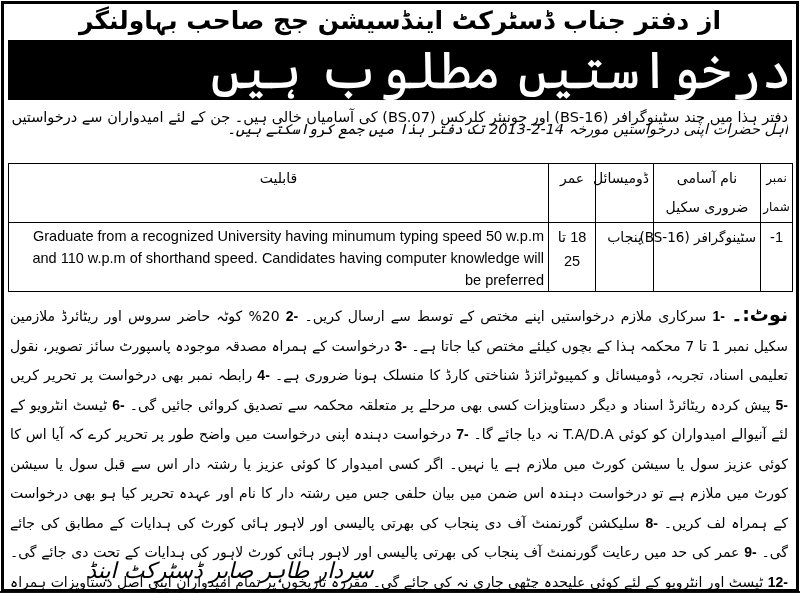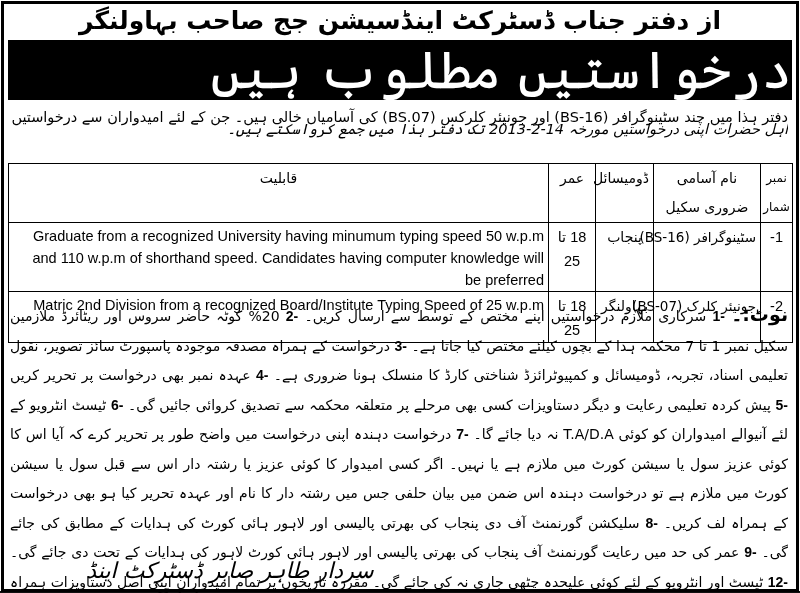--- a/index.html
+++ b/index.html
@@ -55,42 +55,35 @@
     <th>نام آسامی ضروری سکیل</th>
     <th style="font-size:12px;padding:0;">نمبر شمار</th>
   </tr>
   <tr class="r1">
     <td class="qual">Graduate from a recognized University having minumum typing speed 50 w.p.m and 110 w.p.m of shorthand speed. Candidates having computer knowledge will be preferred</td>
     <td class="age" style="direction:rtl;">18 تا 25</td>
     <td class="dom">پنجاب</td>
     <td class="post">سٹینوگرافر (BS-16)</td>
     <td class="sr">-1</td>
   </tr>
-  <tr class="r2">
-    <td class="qual">Matric 2nd Division from  a recognized Board/Institute Typing  Speed of 25 w.p.m</td>
-    <td class="age" style="direction:rtl;">18 تا 25</td>
-    <td class="dom">بہاولنگر</td>
-    <td class="post">جونیئر کلرک (BS-07)</td>
-    <td class="sr">-2</td>
-  </tr>
 </tbody>
   </table>
 
 <div class="notes">
   <span class="label">نوٹ:۔</span>
   <b>-<span>1</span></b>
   <span>سرکاری ملازم درخواستیں اپنے مختص کے توسط سے ارسال کریں۔</span>
   <b>-<span>2</span></b>
   <span>20% کوٹہ حاضر سروس اور ریٹائرڈ ملازمین سکیل نمبر 1 تا 7 محکمہ ہذا کے بچوں کیلئے مختص کیا جاتا ہے۔</span>
   <b>-<span>3</span></b>
   <span>درخواست کے ہمراہ مصدقہ موجودہ پاسپورٹ سائز تصویر، نقول تعلیمی اسناد، تجربہ، ڈومیسائل و کمپیوٹرائزڈ شناختی کارڈ کا منسلک ہونا ضروری ہے۔</span>
   <b>-<span>4</span></b>
-  <span>عہدہ نمبر بھی درخواست پر تحریر کریں</span>
+  <span>رابطہ نمبر بھی درخواست پر تحریر کریں</span>
   <b>-<span>5</span></b>
-  <span>پیش کردہ تعلیمی رعایت و دیگر دستاویزات کسی بھی مرحلے پر متعلقہ محکمہ سے تصدیق کروائی جائیں گی۔</span>
+  <span>پیش کردہ ریٹائرڈ اسناد و دیگر دستاویزات کسی بھی مرحلے پر متعلقہ محکمہ سے تصدیق کروائی جائیں گی۔</span>
   <b>-<span>6</span></b>
   <span>ٹیسٹ انٹرویو کے لئے آنیوالے امیدواران کو کوئی T.A/D.A نہ دیا جائے گا۔</span>
   <b>-<span>7</span></b>
   <span>درخواست دہندہ اپنی درخواست میں واضح طور پر تحریر کرے کہ آیا اس کا کوئی عزیز سول یا سیشن کورٹ میں ملازم ہے یا نہیں۔ اگر کسی امیدوار کا کوئی عزیز یا رشتہ دار اس سے قبل سول یا سیشن کورٹ میں ملازم ہے تو درخواست دہندہ اس ضمن میں بیان حلفی جس میں رشتہ دار کا نام اور عہدہ تحریر کیا ہو بھی درخواست کے ہمراہ لف کریں۔</span>
   <b>-<span>8</span></b>
   <span>سلیکشن گورنمنٹ آف دی پنجاب کی بھرتی پالیسی اور لاہور ہائی کورٹ کی ہدایات کے مطابق کی جائے گی۔</span>
   <b>-<span>9</span></b>
   <span>عمر کی حد میں رعایت گورنمنٹ آف پنجاب کی بھرتی پالیسی اور لاہور ہائی کورٹ لاہور کی ہدایات کے تحت دی جائے گی۔</span>
   <b>-<span>12</span></b>
   <span>ٹیسٹ اور انٹرویو کے لئے کوئی علیحدہ چٹھی جاری نہ کی جائے گی۔ مقررہ تاریخوں پر تمام امیدواران اپنی اصل دستاویزات ہمراہ لائیں۔</span>

